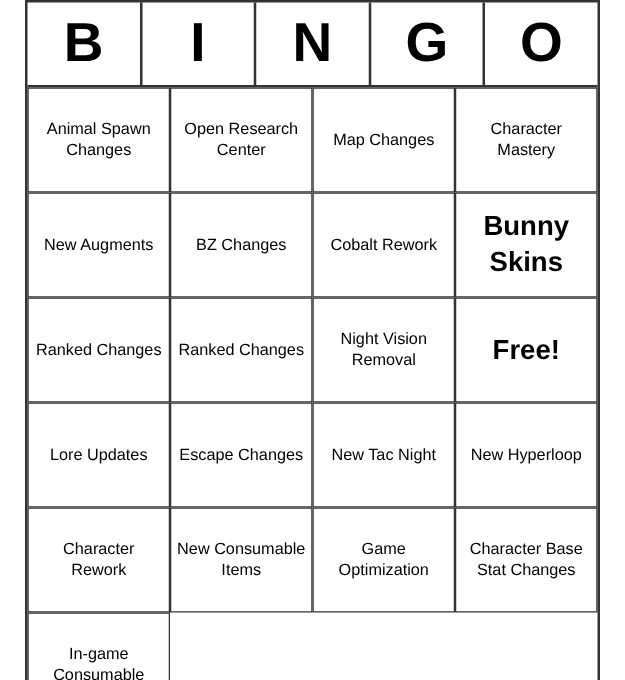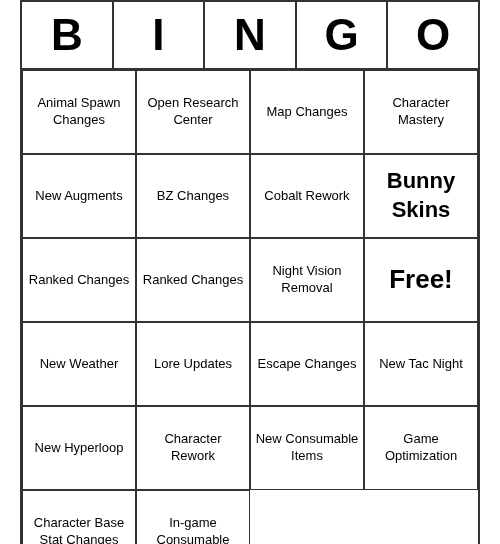--- a/index.html
+++ b/index.html
@@ -46,21 +46,21 @@
       padding: 6px 4px;
       font-size: 13px;
       line-height: 1.3;
       position: relative;
     }
     .bingo-cell.large-text {
       font-size: 22px;
       font-weight: bold;
     }
     .bingo-cell.free-cell {
-      font-size: 26px;
+      font-size: 22px;
       font-weight: bold;
     }
     .bingo-cell-inner {
       display: block;
     }
   </style>
 </head>
 <body>
 
 <div class="bingo-card">
@@ -102,23 +102,20 @@
       <div class="bingo-cell">
         <span class="bingo-cell-inner">Ranked Changes</span>
       </div>
       <div class="bingo-cell">
         <span class="bingo-cell-inner">Night Vision Removal</span>
       </div>
       <div class="bingo-cell free-cell">
         <span class="bingo-cell-inner">Free!</span>
       </div>
       <div class="bingo-cell">
-        <span class="bingo-cell-inner">New Weather</span>
-      </div>
-      <div class="bingo-cell">
         <span class="bingo-cell-inner">Lore Updates</span>
       </div>
       <div class="bingo-cell">
         <span class="bingo-cell-inner">Escape Changes</span>
       </div>
       <div class="bingo-cell">
         <span class="bingo-cell-inner">New Tac Night</span>
       </div>
       <div class="bingo-cell">
         <span class="bingo-cell-inner">New Hyperloop</span>

